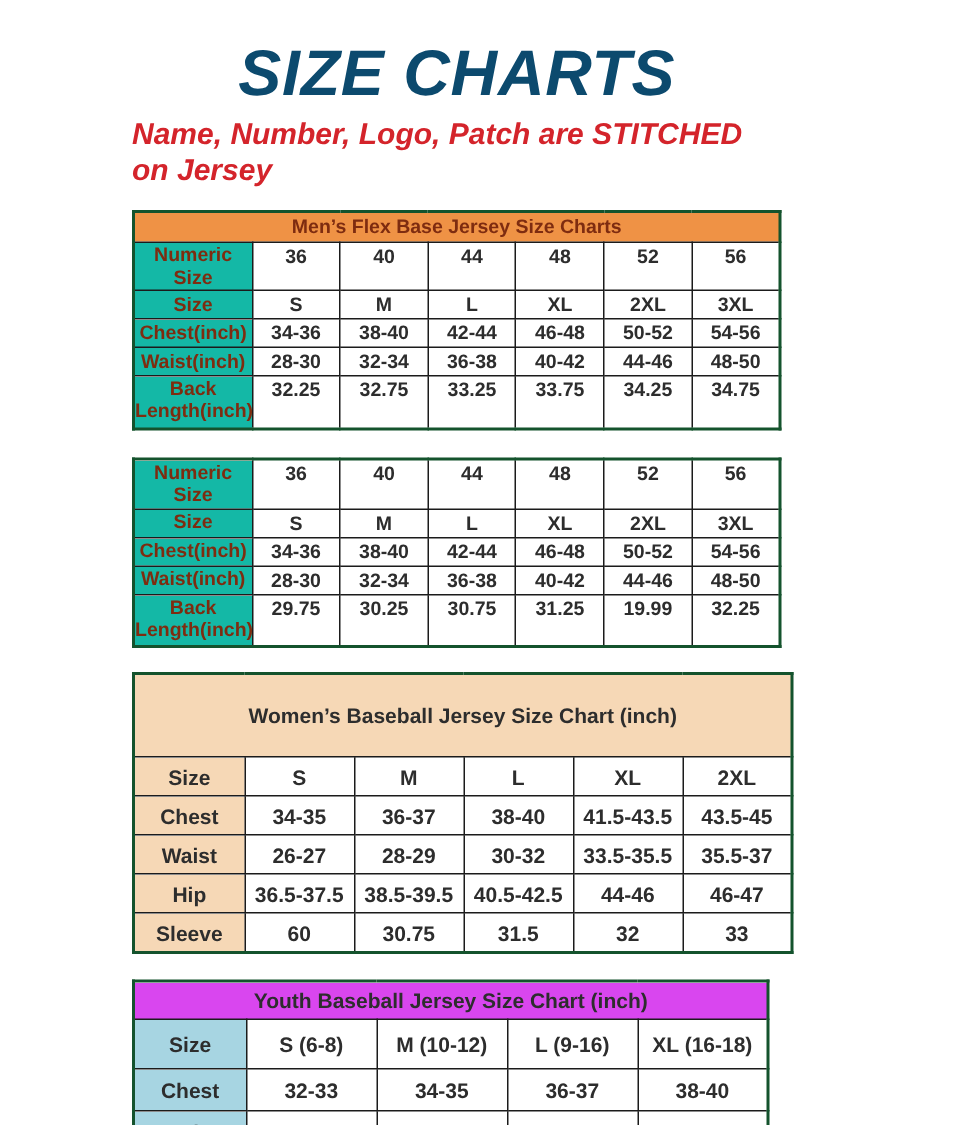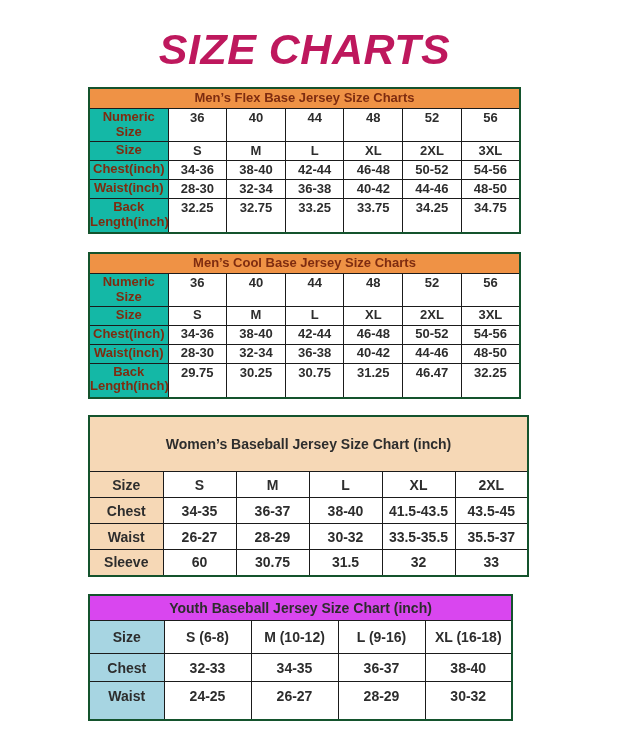--- a/index.html
+++ b/index.html
@@ -13,21 +13,21 @@
   .content { margin-left: 88px; width: 441px; }
 
   .page-title {
     margin: 26px 0 0 0;
     width: 433px;
     text-align: center;
     font-size: 43px;
     line-height: 1.1;
     font-weight: bold;
     font-style: italic;
-    color: #be185d;
+    color: #0c4a6e;
     letter-spacing: 0.5px;
   }
   .page-subtitle {
     margin: 6px 0 0 0;
     width: 430px;
     font-size: 20px;
     line-height: 1.17;
     font-weight: bold;
     font-style: italic;
     color: #d4242b;
@@ -63,20 +63,21 @@
   .youth-table .r-size td { height: 33px; }
   .youth-table .r-mid td { height: 28px; }
   .youth-table .r-bottom td { height: 38px; vertical-align: top; padding-top: 6px; }
 </style>
 </head>
 <body>
 
 <div class="content">
 
   <h1 class="page-title">SIZE CHARTS</h1>
+  <p class="page-subtitle">Name, Number, Logo, Patch are STITCHED on Jersey</p>
 
   <table class="men-table">
     <colgroup>
         <col class="c-lbl">
         <col>
         <col>
         <col>
         <col>
         <col>
         <col>
@@ -137,23 +138,20 @@
     <colgroup>
         <col class="c-lbl">
         <col>
         <col>
         <col>
         <col>
         <col>
         <col>
       </colgroup>
     <tbody>
-      <tr>
-        <td class="ttl" colspan="7">Men’s Cool Base Jersey Size Charts</td>
-      </tr>
       <tr class="r-tall">
         <td class="lbl">Numeric Size</td>
         <td>36</td>
         <td>40</td>
         <td>44</td>
         <td>48</td>
         <td>52</td>
         <td>56</td>
       </tr>
       <tr class="r-single">
@@ -182,21 +180,21 @@
         <td>40-42</td>
         <td>44-46</td>
         <td>48-50</td>
       </tr>
       <tr class="r-bottom">
         <td class="lbl">Back Length(inch)</td>
         <td>29.75</td>
         <td>30.25</td>
         <td>30.75</td>
         <td>31.25</td>
-        <td>46.47</td>
+        <td>19.99</td>
         <td>32.25</td>
       </tr>
     </tbody>
   </table>
 
   <table class="women-table">
     <colgroup>
         <col class="c-lbl">
         <col>
         <col>
@@ -226,20 +224,28 @@
       </tr>
       <tr>
         <td class="lbl">Waist</td>
         <td>26-27</td>
         <td>28-29</td>
         <td>30-32</td>
         <td>33.5-35.5</td>
         <td>35.5-37</td>
       </tr>
       <tr>
+        <td class="lbl">Hip</td>
+        <td>36.5-37.5</td>
+        <td>38.5-39.5</td>
+        <td>40.5-42.5</td>
+        <td>44-46</td>
+        <td>46-47</td>
+      </tr>
+      <tr>
         <td class="lbl">Sleeve</td>
         <td>60</td>
         <td>30.75</td>
         <td>31.5</td>
         <td>32</td>
         <td>33</td>
       </tr>
     </tbody>
   </table>
 

